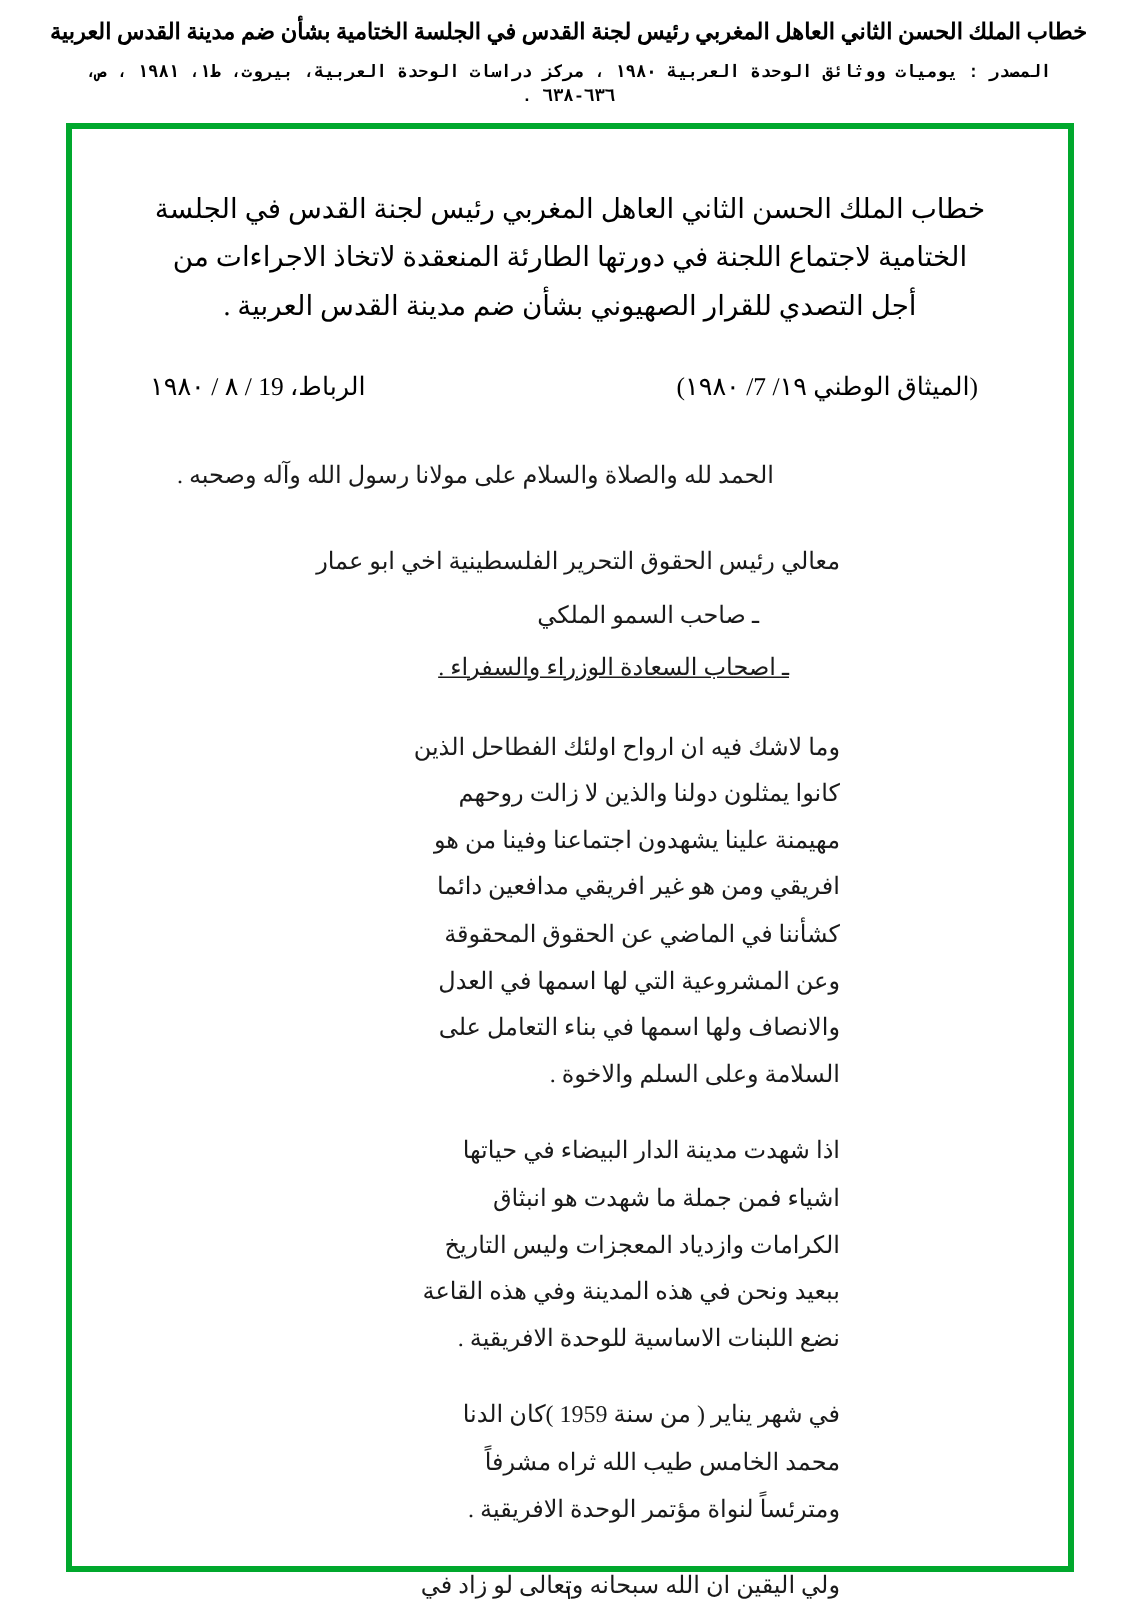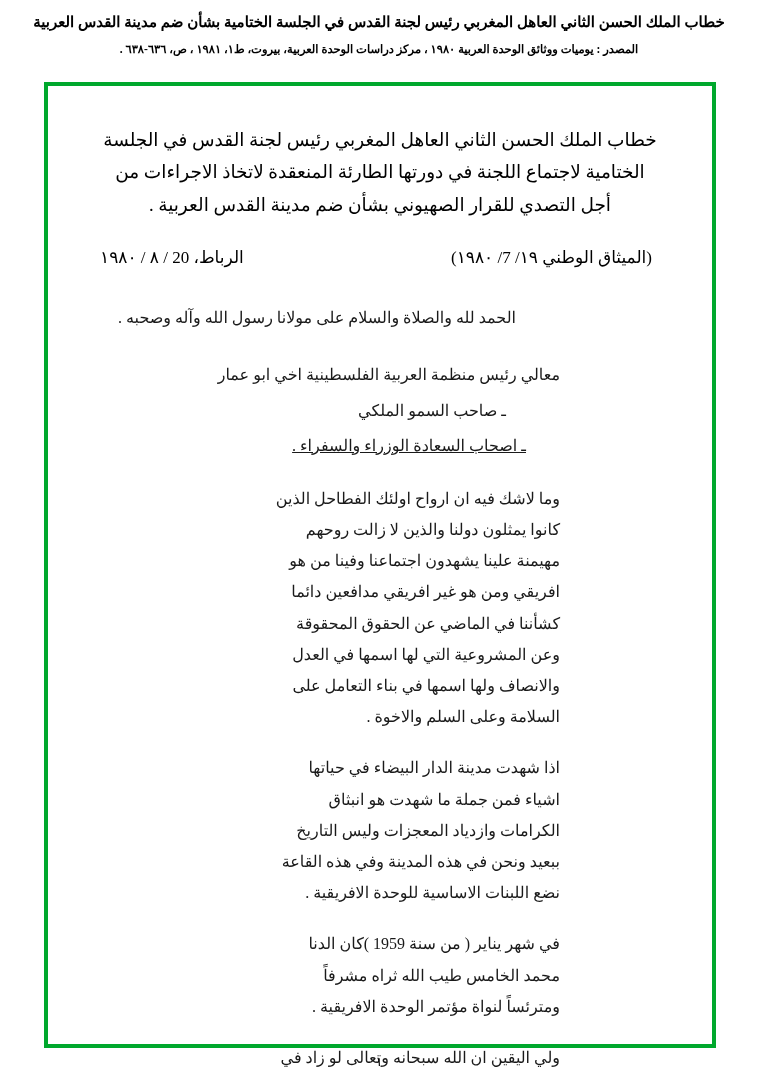--- a/index.html
+++ b/index.html
@@ -35,20 +35,21 @@
     direction: rtl;
     margin: 0 auto;
     max-width: 700px;
   }
   .doc-source {
     margin-top: 7px;
     font-size: 11.5px;
     font-weight: bold;
     direction: rtl;
     line-height: 1.4;
+    font-family: Liberation Mono, monospace;
   }
 
   
   .frame {
     position: absolute;
     left: 44px;
     top: 82px;
     width: 672px;
     height: 966px;
     border: 4px solid #00a82d;
@@ -142,26 +143,26 @@
     <div class="doc-source">المصدر : يوميات ووثائق الوحدة العربية ١٩٨٠ ، مركز دراسات الوحدة العربية، بيروت، ط١، ١٩٨١ ، ص، ٦٣٦-٦٣٨ .</div>
   </div>
 
   <div class="frame">
     <div class="frame-inner">
 
       <div class="speech-heading">خطاب الملك الحسن الثاني العاهل المغربي رئيس لجنة القدس في الجلسة الختامية لاجتماع اللجنة في دورتها الطارئة المنعقدة لاتخاذ الاجراءات من أجل التصدي للقرار الصهيوني بشأن ضم مدينة القدس العربية .</div>
 
       <div class="dateline">
         <span class="source-ref">(الميثاق الوطني ١٩/ 7/ ١٩٨٠)</span>
-        <span class="place-date">الرباط، 20 / ٨ / ١٩٨٠</span>
+        <span class="place-date">الرباط، 19 / ٨ / ١٩٨٠</span>
       </div>
 
       <div class="typed">
         <p class="p-basmala">الحمد لله والصلاة والسلام على مولانا رسول الله وآله وصحبه .</p>
-        <p class="p-addr">معالي رئيس منظمة العربية الفلسطينية اخي ابو عمار</p>
+        <p class="p-addr">معالي رئيس الحقوق التحرير الفلسطينية اخي ابو عمار</p>
         <p class="p-addr2">ـ صاحب السمو الملكي</p>
         <p class="p-addr3">ـ اصحاب السعادة الوزراء والسفراء .</p>
         <p class="p-body">وما لاشك فيه ان ارواح اولئك الفطاحل الذين كانوا يمثلون دولنا والذين لا زالت روحهم مهيمنة علينا يشهدون اجتماعنا وفينا من هو افريقي ومن هو غير افريقي مدافعين دائما كشأننا في الماضي عن الحقوق المحقوقة وعن المشروعية التي لها اسمها في العدل والانصاف ولها اسمها في بناء التعامل على السلامة وعلى السلم والاخوة .</p>
         <p class="p-body">اذا شهدت مدينة الدار البيضاء في حياتها اشياء فمن جملة ما شهدت هو انبثاق الكرامات وازدياد المعجزات وليس التاريخ ببعيد ونحن في هذه المدينة وفي هذه القاعة نضع اللبنات الاساسية للوحدة الافريقية .</p>
         <p class="p-body">في شهر يناير ( من سنة 1959 )كان الدنا محمد الخامس طيب الله ثراه مشرفاً ومترئساً لنواة مؤتمر الوحدة الافريقية .</p>
         <p class="p-body">ولي اليقين ان الله سبحانه وتعالى لو زاد في عمره واطاله لكان هنا من هذه المنصة يصيح اكثر مما اصيح ويبكي اكثر مما ابكي لانه رحمه الله اسمعه الله بالصلاة في القدس وبالدعاء فيها وهو بهذا كان طبق قول النبي « ص » حسب ما رواه البخاري ومسلم حينما قال :</p>
       </div>
 
     </div>
   </div>

